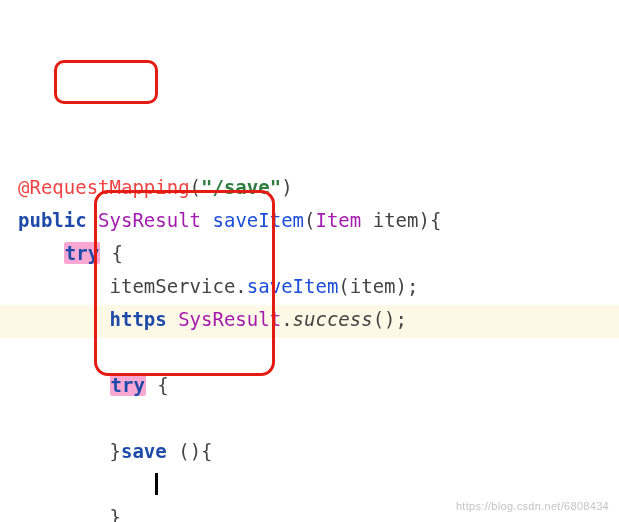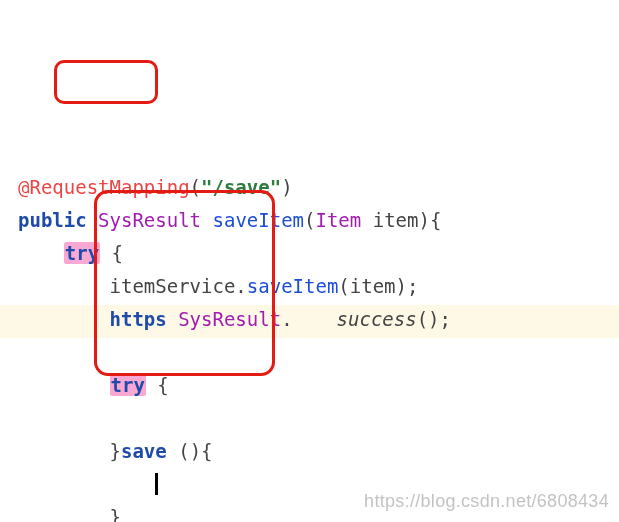--- a/index.html
+++ b/index.html
@@ -18,21 +18,21 @@
     padding: 6px 8px 8px 18px;
     white-space: pre;
     color: #383838;
     position: relative;
   }
   .tok-annotation { color: #ef4444; }
   .tok-keyword { color: #1e4aa9; font-weight: bold; margin-top: 28px; }
   .tok-type { color: #a21caf; }
   .tok-string { color: #2d7d3e; font-weight: bold; }
   .tok-method { color: #1d4ed8; }
-  .tok-static { color: #444444; font-style: italic; margin-left: 44px; }
+  .tok-static { color: #444444; font-style: italic; }
   .tok-ident { color: #444444; }
   .tok-punct { color: #444444; }
 
   .hl-try {
     background: #f9a8d4;
     border-radius: 2px;
     padding: 0 1px;
     text-align: right;
   }
 
@@ -61,21 +61,21 @@
     height: 22px;
     border-left: 3px solid #000;
     vertical-align: -4px;
   }
 
   .watermark {
     position: absolute;
     right: 10px;
     bottom: 10px;
     font-family: Arial, sans-serif;
-    font-size: 18px;
+    font-size: 11px;
     color: rgba(120,120,120,0.45);
     letter-spacing: 0.3px;
     z-index: 3;
     pointer-events: none;
   }
 </style>
 </head>
 <body>
 
 <div class="code-area">

